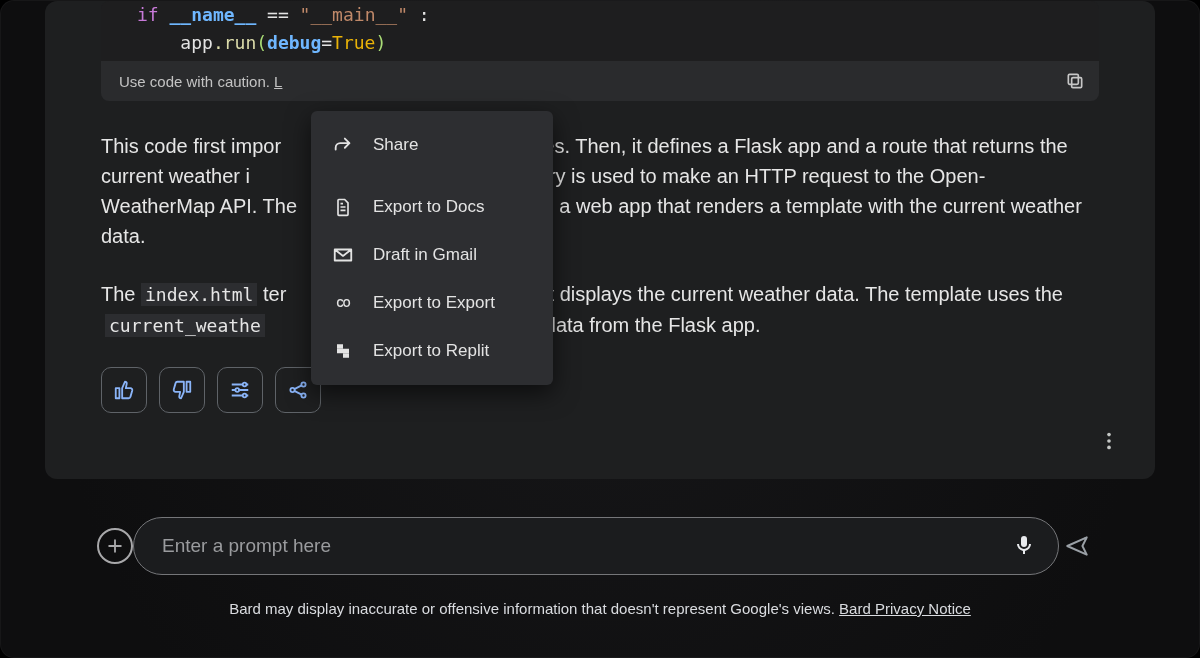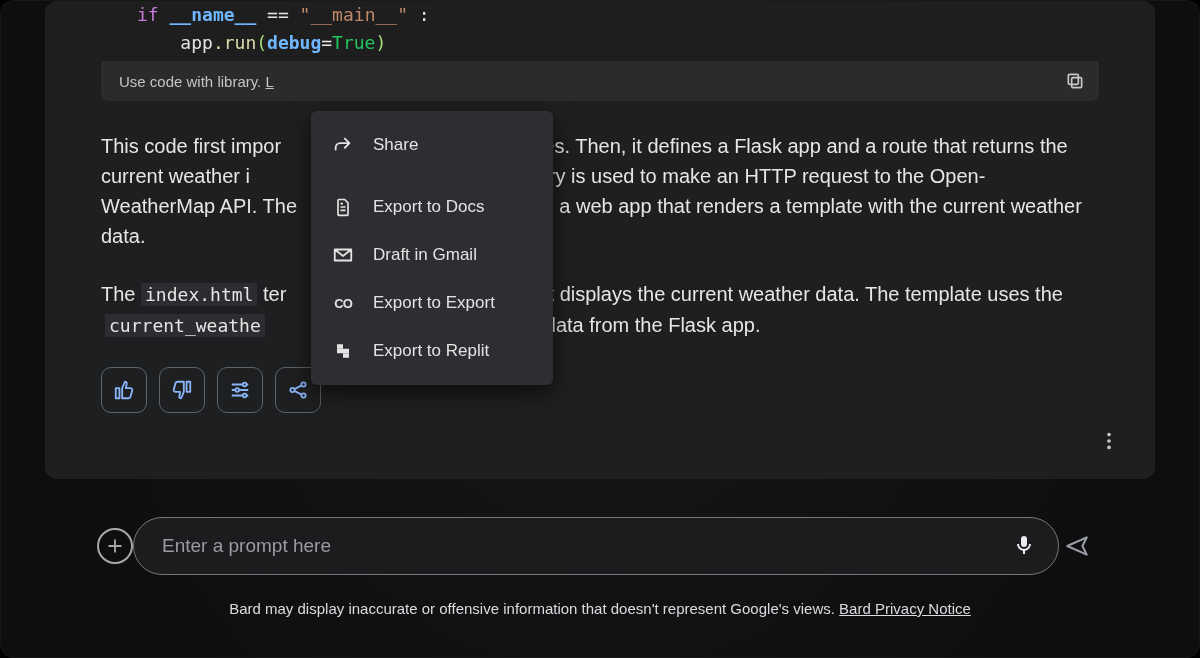--- a/index.html
+++ b/index.html
@@ -37,21 +37,21 @@
     font-size: 18px;
     line-height: 28px;
     border-radius: 8px 8px 0 0;
     margin: 0 56px;
   }
   .kw-purple { color: #c87ad9; }
   .kw-var    { color: #6fb7ff; font-weight: bold; }
   .kw-str    { color: #c08969; }
   .kw-par    { color: #a9dc76; }
   .kw-fn     { color: #dcdcaa; }
-  .kw-true   { color: #22c55e; }
+  .kw-true   { color: #eab308; }
   .code-caution {
     display: flex;
     align-items: center;
     justify-content: space-between;
     font-size: 15px;
     color: #c3c3c3;
     padding: 10px 14px 10px 18px;
     background: #2a2b2d;
     border-radius: 0 0 8px 8px;
     margin: 0 56px 22px 56px;
@@ -199,21 +199,21 @@
     position: absolute;
     bottom: 40px;
     left: 0; right: 0;
     text-align: center;
     font-size: 15px;
     color: #dadce0;
   }
   .disclaimer a { color: #dadce0; text-decoration: underline; }
   .caution-link { text-decoration: underline; }
   svg { display:block; }
-  .co-mark { font-size: 13px; font-weight: 800; letter-spacing: -1px; }
+  .co-mark { font-size: 10px; font-weight: 800; letter-spacing: -1px; }
 </style>
 </head>
 <body>
 
 <div class="frame">
 
   <div class="card">
 
     <div class="code-area">
       <div>
@@ -226,21 +226,21 @@
         <span class="kw-str">"__main__"</span>
         <span>:</span>
       </div>
       <div>
         &nbsp;&nbsp;&nbsp;&nbsp;<span>app</span><span class="kw-fn">.run</span><span class="kw-par">(</span><span class="kw-var">debug</span><span>=</span><span class="kw-true">True</span><span class="kw-par">)</span>
       </div>
     </div>
 
     <div class="code-caution">
       <span>
-        <span>Use code with library.</span>
+        <span>Use code with caution.</span>
         <span class="caution-link">L</span>
       </span>
       <span class="copy-icon">
         <svg viewBox="0 0 24 24" width="20" height="20" fill="none" stroke="#e3e3e3" stroke-width="2">
           <rect x="8" y="8" width="12" height="12" rx="1.5"></rect>
           <rect x="4" y="4" width="12" height="12" rx="1.5"></rect>
         </svg>
       </span>
     </div>
 

